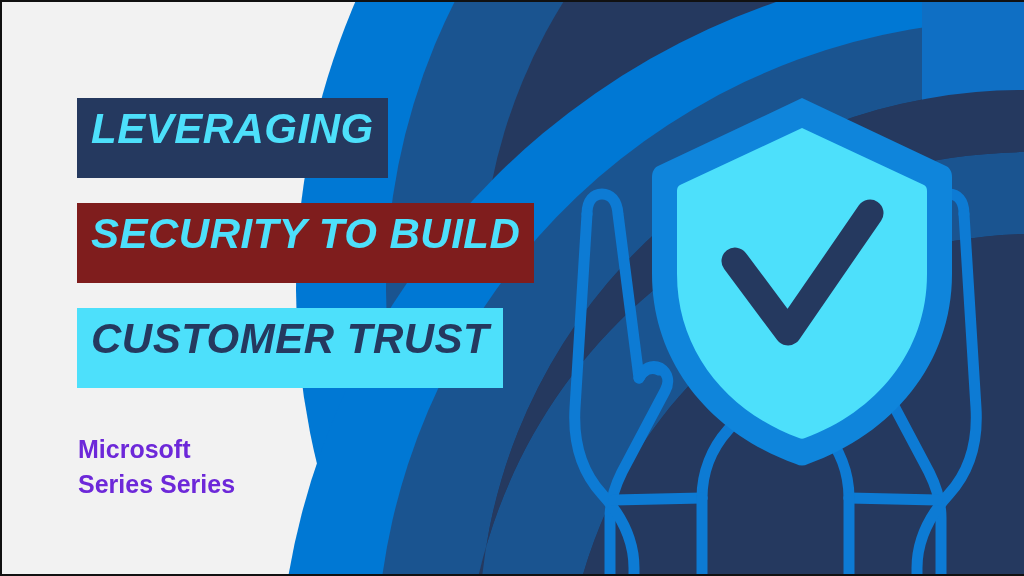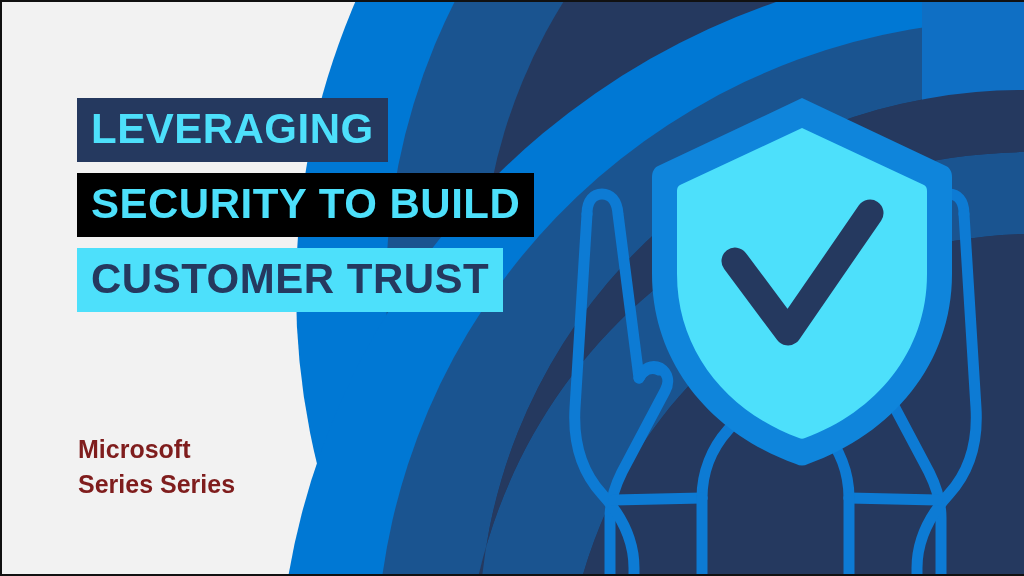--- a/index.html
+++ b/index.html
@@ -26,22 +26,23 @@
     left:75px; top:96px;
     z-index:5;
   }
   .title-line{
     display:block;
     width:max-content;
     font-weight:bold;
     letter-spacing:0.5px;
     line-height:1;
     white-space:nowrap;
-    margin:0 0 11px 0;
-    padding:10px 14px 12px 14px;
+    margin:0 0 25px 0;
+    padding:10px 14px 28px 14px;
+    font-style:italic;
   }
   .tl-1{background:#25395F;color:#4DE0FB;font-size:42px;}
   .tl-2{background:#25395F;color:#4DE0FB;font-size:42px;}
   .tl-3{background:#4DE0FB;color:#25395F;font-size:42px;margin-bottom:0;}
 
   
   #footer{
     position:absolute;
     left:76px; top:430px;
     z-index:5;
@@ -219,22 +220,22 @@
                  C 675 186 676 184 678 183 Z" fill="#4DE0FB"></path>
 
         <path d="M 733 259 L 786 330 L 868 211" fill="none" stroke="#25395F" stroke-width="27" stroke-linecap="round" stroke-linejoin="round"></path>
       </g>
 
     </g>
   </svg>
 
   <div id="title-block">
     <span class="title-line tl-1" style="background: rgb(37, 57, 95); color: rgb(77, 224, 251);">LEVERAGING</span>
-    <span class="title-line tl-2" style="background: #000000; color: rgb(77, 224, 251);">SECURITY TO BUILD</span>
+    <span class="title-line tl-2" style="background: #7f1d1d; color: rgb(77, 224, 251);">SECURITY TO BUILD</span>
     <span class="title-line tl-3" style="background: rgb(77, 224, 251); color: rgb(37, 57, 95);">CUSTOMER TRUST</span>
   </div>
 
-  <div id="footer" style="color: #7f1d1d;">
+  <div id="footer" style="color: #6d28d9;">
     <span>Microsoft</span>
     <span>Series Series</span>
   </div>
 
 </div>
 
 </body></html>

